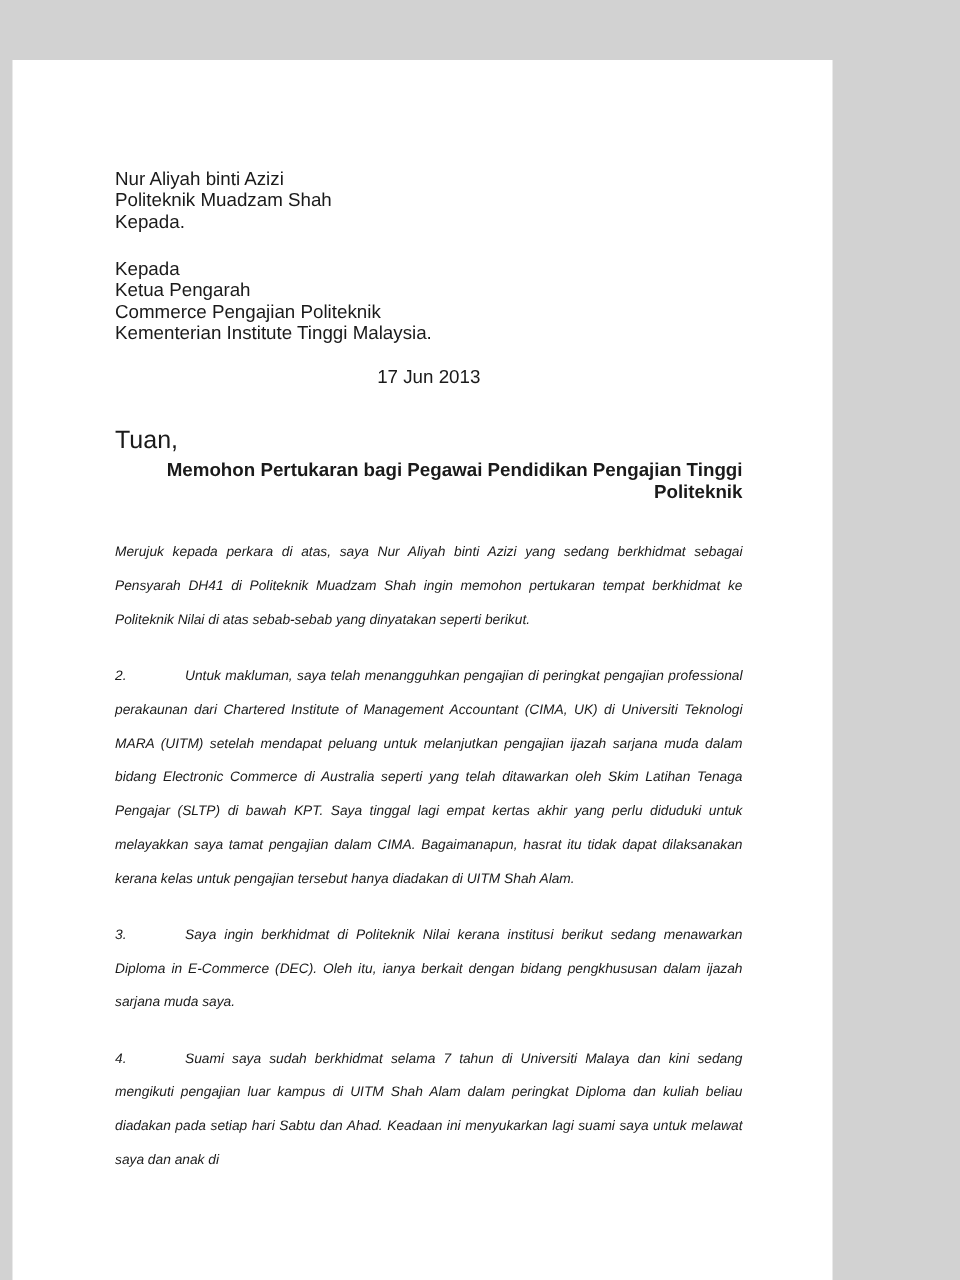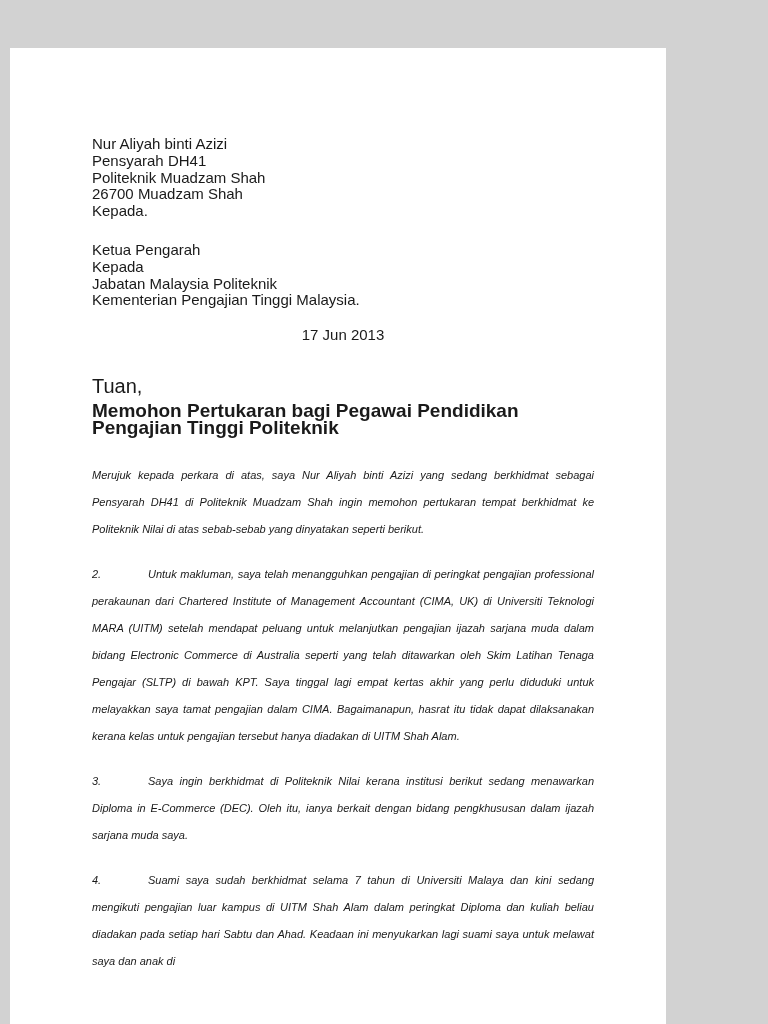--- a/index.html
+++ b/index.html
@@ -39,23 +39,24 @@
     line-height: 16.8px;
     text-align: center;
   }
   .salutation {
     margin-top: 34px;
     font-size: 20px;
     line-height: 16.8px;
   }
   .subject-line {
     margin-top: 8px;
-    font-size: 19px;
+    font-size: 15px;
     line-height: 16.8px;
     font-weight: bold;
+    text-align: right;
   }
   .body-paragraph {
     margin: 0 0 18px 0;
     font-size: 11px;
     line-height: 27px;
     text-align: justify;
     font-style: italic;
   }
   .body-paragraph.first {
     margin-top: 26px;
@@ -65,31 +66,29 @@
     width: 56px;
   }
 </style>
 </head>
 <body>
 
 <div class="page">
 
   <div class="addr-block">
     <div>Nur Aliyah binti Azizi</div>
-    <div>Pensyarah DH41</div>
     <div>Politeknik Muadzam Shah</div>
-    <div>26700 Muadzam Shah</div>
     <div>Kepada.</div>
   </div>
 
   <div class="addr-block recipient-block">
+    <div>Kepada</div>
     <div>Ketua Pengarah</div>
-    <div>Kepada</div>
-    <div>Jabatan Malaysia Politeknik</div>
-    <div>Kementerian Pengajian Tinggi Malaysia.</div>
+    <div>Commerce Pengajian Politeknik</div>
+    <div>Kementerian Institute Tinggi Malaysia.</div>
   </div>
 
   <div class="date-line">17 Jun 2013</div>
 
   <div class="salutation">Tuan,</div>
 
   <div class="subject-line">Memohon Pertukaran bagi Pegawai Pendidikan Pengajian Tinggi Politeknik</div>
 
   <p class="body-paragraph first">
     <span>Merujuk kepada perkara di atas, saya Nur Aliyah binti Azizi yang sedang berkhidmat sebagai Pensyarah DH41 di Politeknik Muadzam Shah ingin memohon pertukaran tempat berkhidmat ke Politeknik Nilai di atas sebab-sebab yang dinyatakan seperti berikut.</span>

